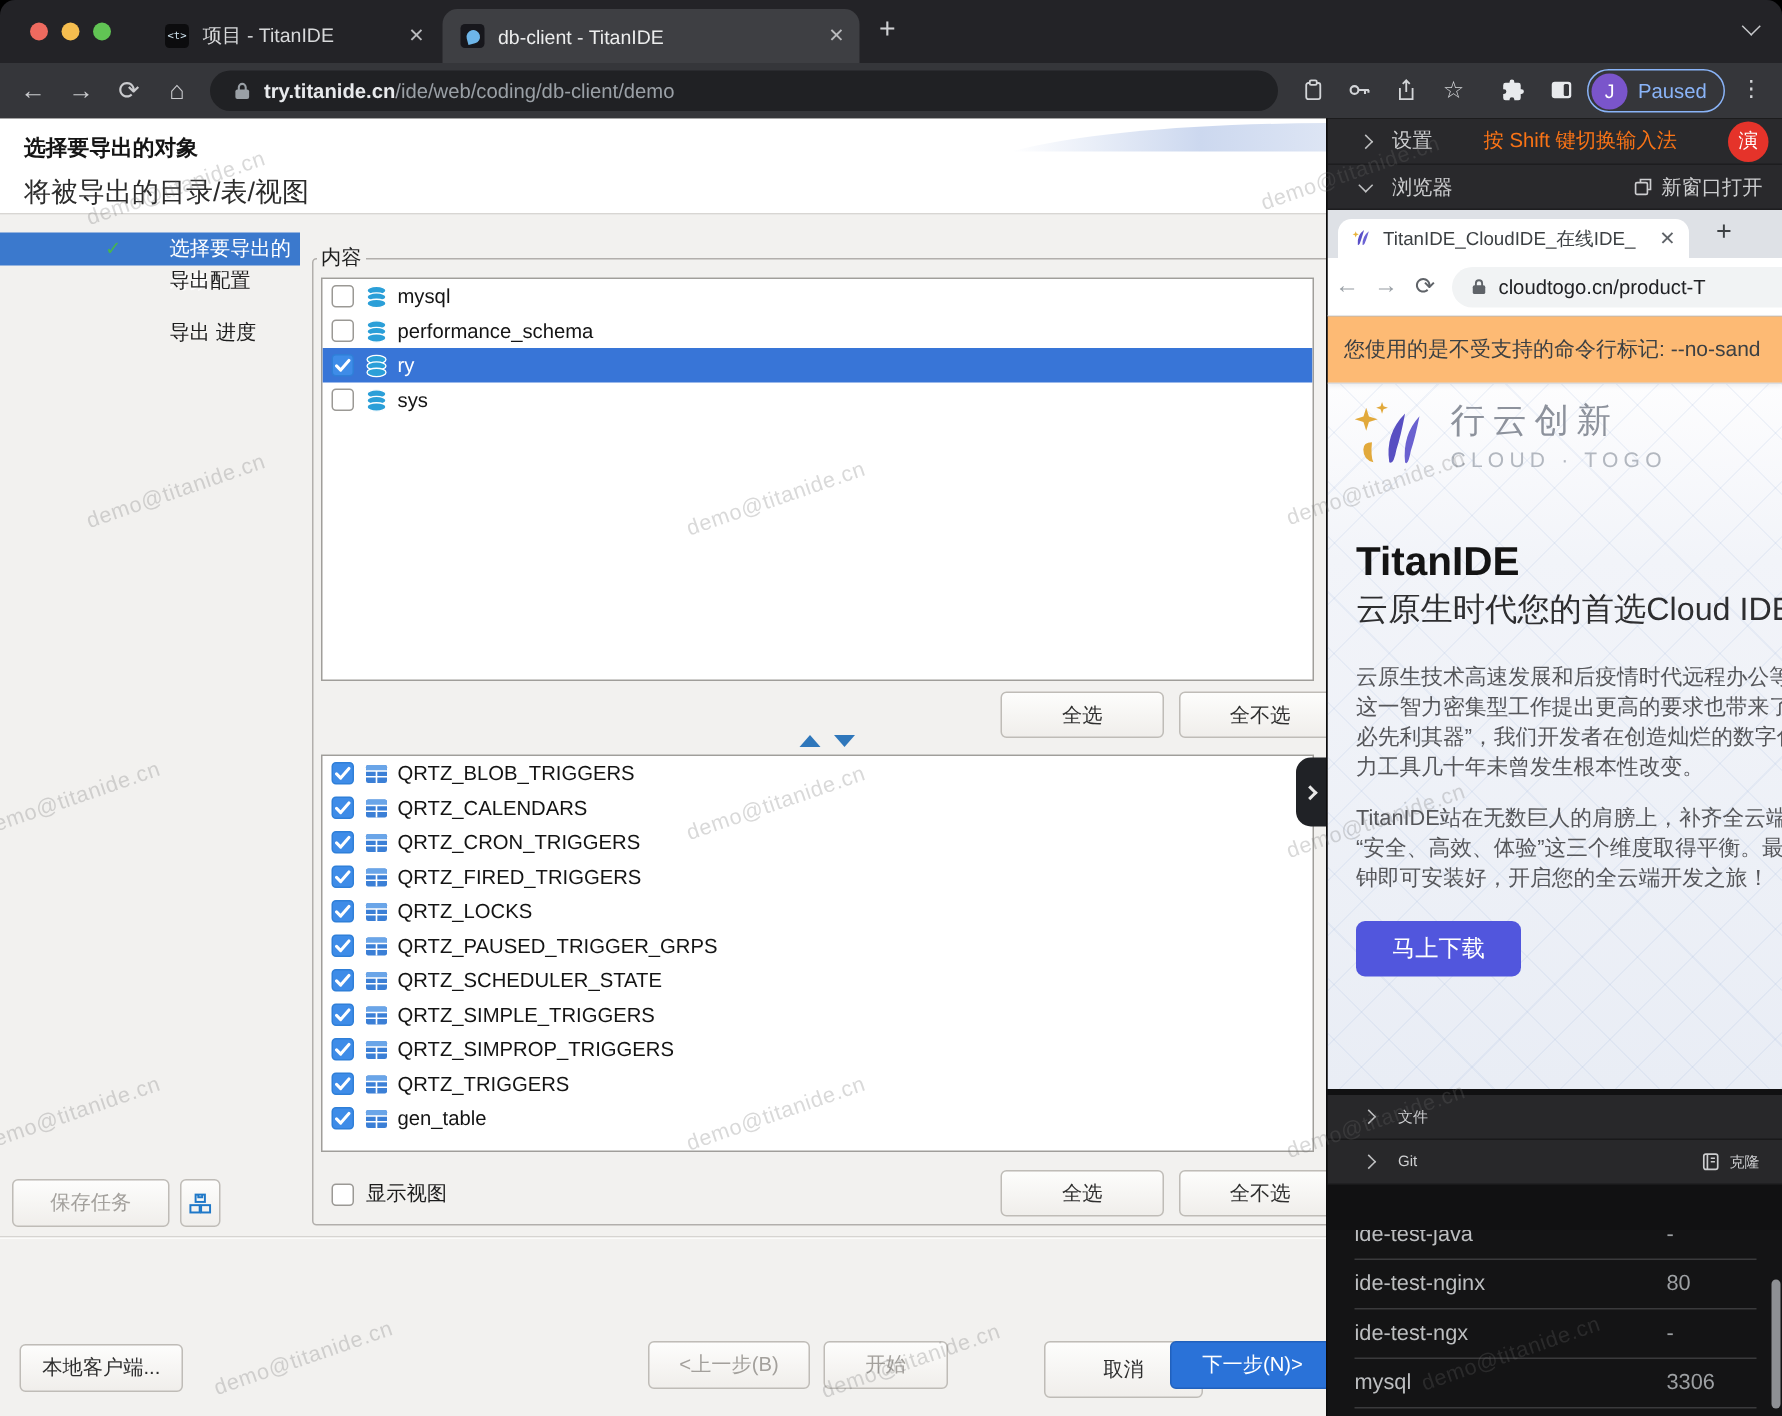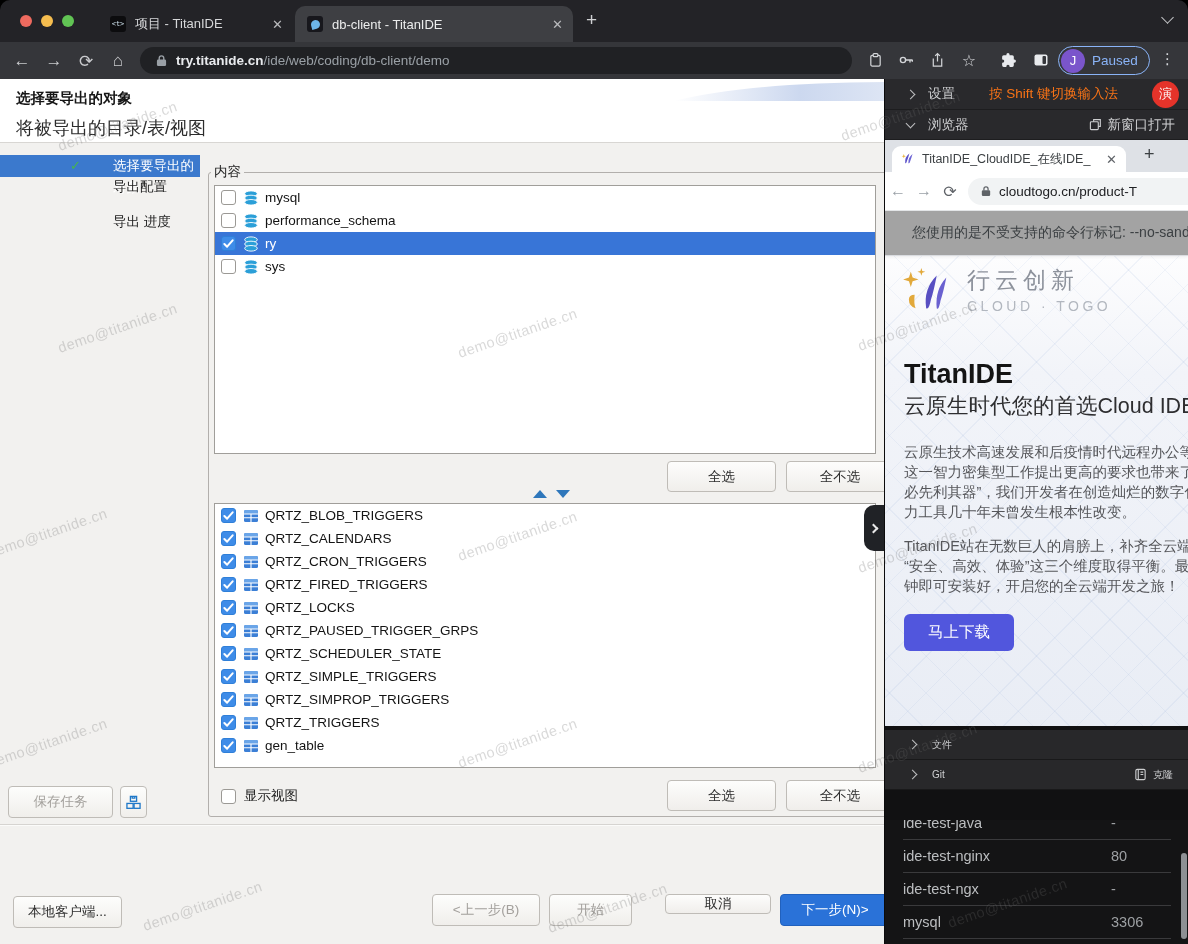--- a/index.html
+++ b/index.html
@@ -105,21 +105,21 @@
     border-radius:9px 9px 0 0; display:flex; align-items:center; padding:0 9px; font-size:12.5px; color:#3c4043;justify-content:space-between; }
   .mini-tab .mt-title { flex:1; overflow:hidden; white-space:nowrap; margin-left:7px; }
   .mini-tab .mt-close { color:#5f6368; font-size:13px; margin-left:4px; }
   .mini-plus { position:absolute; left:259px; top:4px; font-size:18px; color:#3c4043; font-weight:400; }
   .mini-toolbar { height:39px; background:#fff; display:flex; align-items:center; border-bottom:1px solid #e6e8ea; }
   .mini-nav { font-size:16px; color:#9aa0a6; width:26px; text-align:center; }
   .mini-nav.dark { color:#5f6368; }
   .mini-addr { flex:1; height:27px; background:#f1f3f4; border-radius:14px 0 0 14px; margin-left:5px;
     display:flex; align-items:center; padding-left:13px; font-size:13.5px; color:#202124; white-space:nowrap; overflow:hidden; }
   .mini-addr svg { margin-right:8px; flex:none; }
-  .warnbar { height:45px; background:#a3a3a3; display:flex; align-items:center; padding-left:27px;
+  .warnbar { height:45px; background:#fdba74; display:flex; align-items:center; padding-left:11px;
     font-size:14px; color:#3c4043; white-space:nowrap; overflow:hidden; border-bottom:1px solid #dadce0;
     box-shadow:0 1px 3px rgba(0,0,0,.07); position:relative; z-index:2; }
 
   .page { height:470px; position:relative; overflow:hidden;
     background:
       repeating-linear-gradient(45deg,  rgba(130,160,210,.10) 0 1px, transparent 1px 26px),
       repeating-linear-gradient(-45deg, rgba(130,160,210,.10) 0 1px, transparent 1px 26px),
       linear-gradient(180deg,#fdfdfe 0%, #f2f4f9 25%, #e9edf5 100%); }
   .logo-row { position:absolute; left:16px; top:9px; display:flex; align-items:center; gap:8px; }
   .brand-cn { font-size:23px; color:#8d929c; letter-spacing:5px; }
@@ -509,21 +509,21 @@
   </div>
 
   <div class="footer-sep"></div>
   <div class="expander">
       <i></i>
     </div>
 
   <div class="gbtn" style="left:13px; top:817px; width:109px; height:32px;">本地客户端...</div>
   <div class="gbtn disabled" style="left:432px; top:815px; width:108px; height:32px;">&lt;上一步(B)</div>
   <div class="gbtn disabled" style="left:549px; top:815px; width:83px; height:32px;">开始</div>
-  <div class="gbtn" style="left:665px; top:815px; width:106px; height:20px;">取消</div>
+  <div class="gbtn" style="left:696px; top:815px; width:106px; height:38px;">取消</div>
   <div class="gbtn primary" style="left:780px; top:815px; width:110px; height:32px;">下一步(N)&gt;</div>
 </div>
 
 <div class="side">
   <div class="ide-row" id="row-settings">
     <span class="chev right"></span>
     <span>设置</span>
     <span class="ime-hint">按 Shift 键切换输入法</span>
     <span class="badge">演</span>
   </div>

